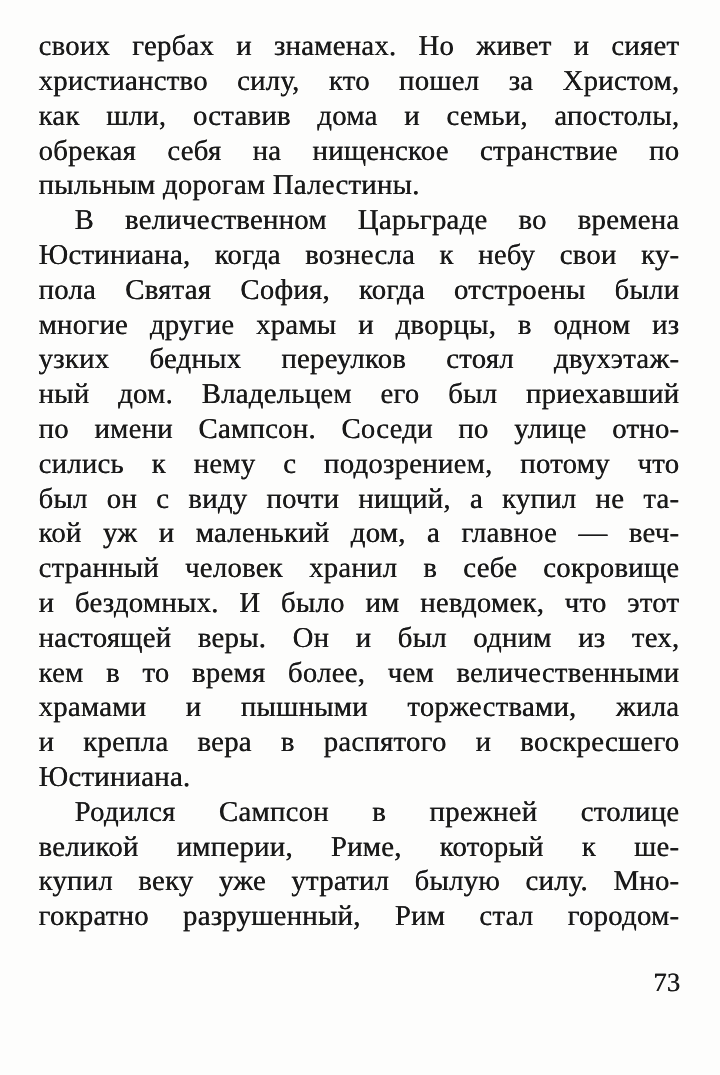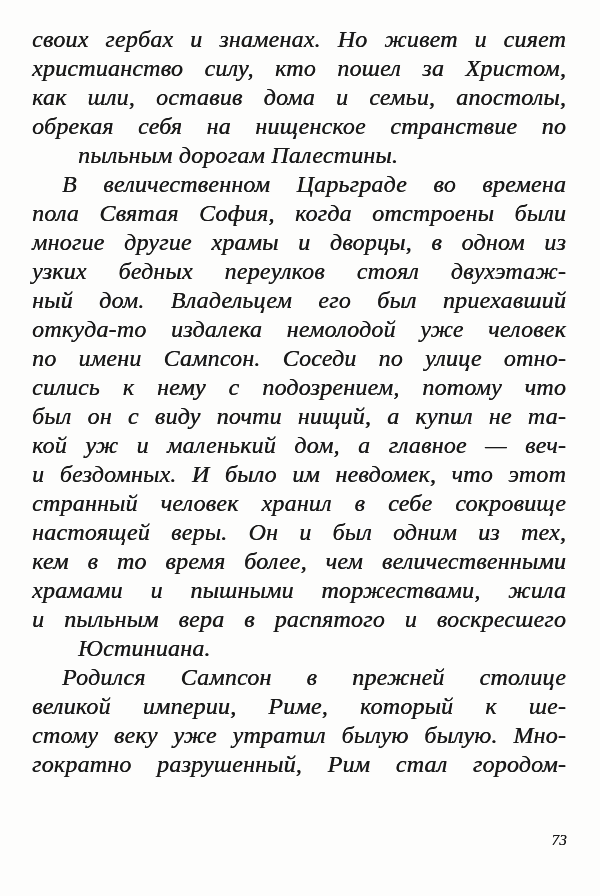--- a/index.html
+++ b/index.html
@@ -8,80 +8,78 @@
     background: #ffffff;
   }
   .page {
     position: relative;
     width: 600px;
     height: 896px;
     background: #fdfdfc;
     overflow: hidden;
     font-family: "Liberation Serif", "DejaVu Serif", serif;
     color: #1a1a1a;
-    font-style: italic;
   }
   .text-block {
     position: absolute;
     left: 32px;
     top: 25px;
     width: 534px;
   }
   .line {
     font-size: 24px;
     line-height: 29px;
     letter-spacing: 0.2px;
     text-align: justify;
     text-align-last: justify;
     text-shadow: 0.35px 0 0 currentColor;
     white-space: normal;
   }
   .line.nojust {
     text-align-last: left;
-    margin-left: 46px;
   }
   .line.indent {
     padding-left: 30px;
   }
   .page-number {
     position: absolute;
-    top: 826px;
+    top: 804px;
     right: 33px;
-    font-size: 15px;
+    font-size: 22px;
     line-height: 29px;
     letter-spacing: 0.3px;
     text-shadow: 0.35px 0 0 currentColor;
   }
 </style>
 </head>
 <body>
 
 <div class="page">
   <div class="text-block">
       <div class="line">своих гербах и знаменах. Но живет и сияет</div>
       <div class="line">христианство силу, кто пошел за Христом,</div>
       <div class="line">как шли, оставив дома и семьи, апостолы,</div>
       <div class="line">обрекая себя на нищенское странствие по</div>
       <div class="line nojust">пыльным дорогам Палестины.</div>
       <div class="line indent">В величественном Царьграде во времена</div>
+      <div class="line">Юстиниана, когда вознесла к небу свои ку-</div>
       <div class="line">пола Святая София, когда отстроены были</div>
       <div class="line">многие другие храмы и дворцы, в одном из</div>
       <div class="line">узких бедных переулков стоял двухэтаж-</div>
       <div class="line">ный дом. Владельцем его был приехавший</div>
-      <div class="line">откуда-то издалека немолодой уже человек</div>
       <div class="line">по имени Сампсон. Соседи по улице отно-</div>
       <div class="line">сились к нему с подозрением, потому что</div>
       <div class="line">был он с виду почти нищий, а купил не та-</div>
       <div class="line">кой уж и маленький дом, а главное — веч-</div>
+      <div class="line">странный человек хранил в себе сокровище</div>
       <div class="line">и бездомных. И было им невдомек, что этот</div>
-      <div class="line">странный человек хранил в себе сокровище</div>
       <div class="line">настоящей веры. Он и был одним из тех,</div>
       <div class="line">кем в то время более, чем величественными</div>
       <div class="line">храмами и пышными торжествами, жила</div>
-      <div class="line">и пыльным вера в распятого и воскресшего</div>
+      <div class="line">и крепла вера в распятого и воскресшего</div>
       <div class="line nojust">Юстиниана.</div>
       <div class="line indent">Родился Сампсон в прежней столице</div>
       <div class="line">великой империи, Риме, который к ше-</div>
-      <div class="line">стому веку уже утратил былую былую. Мно-</div>
+      <div class="line">купил веку уже утратил былую силу. Мно-</div>
       <div class="line">гократно разрушенный, Рим стал городом-</div>
     </div>
   <div class="page-number">73</div>
 </div>
 
 </body></html>

